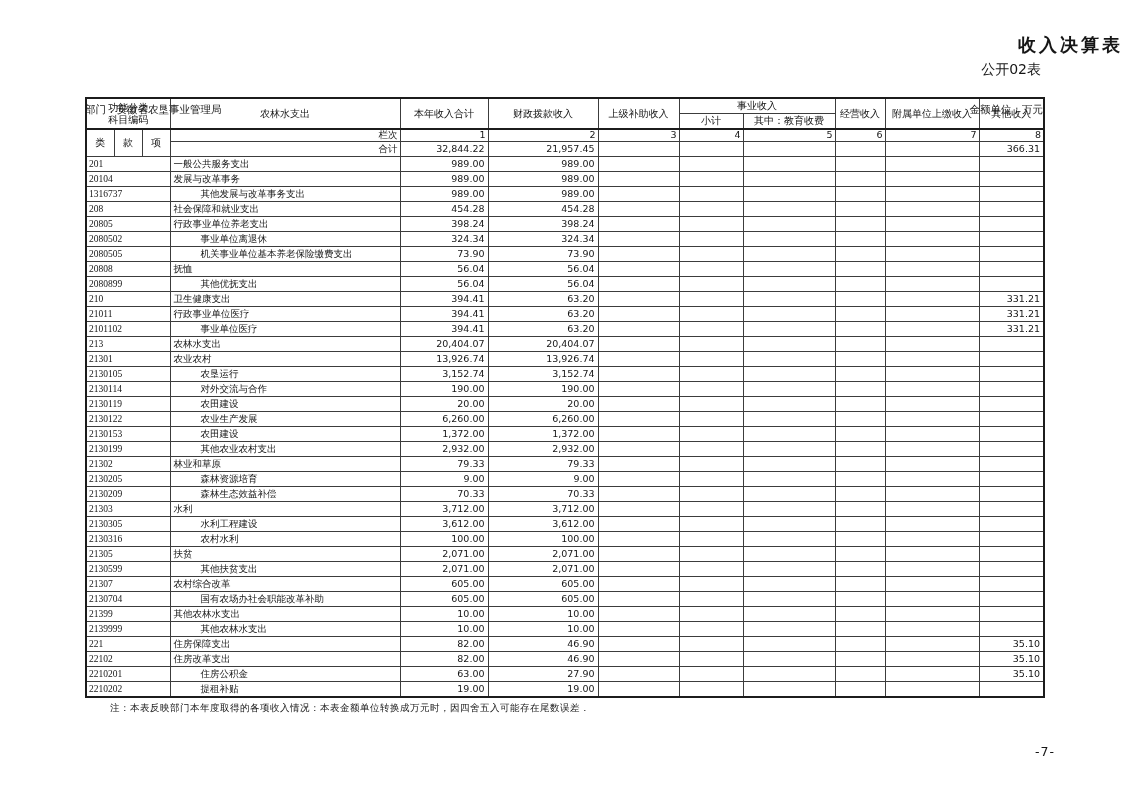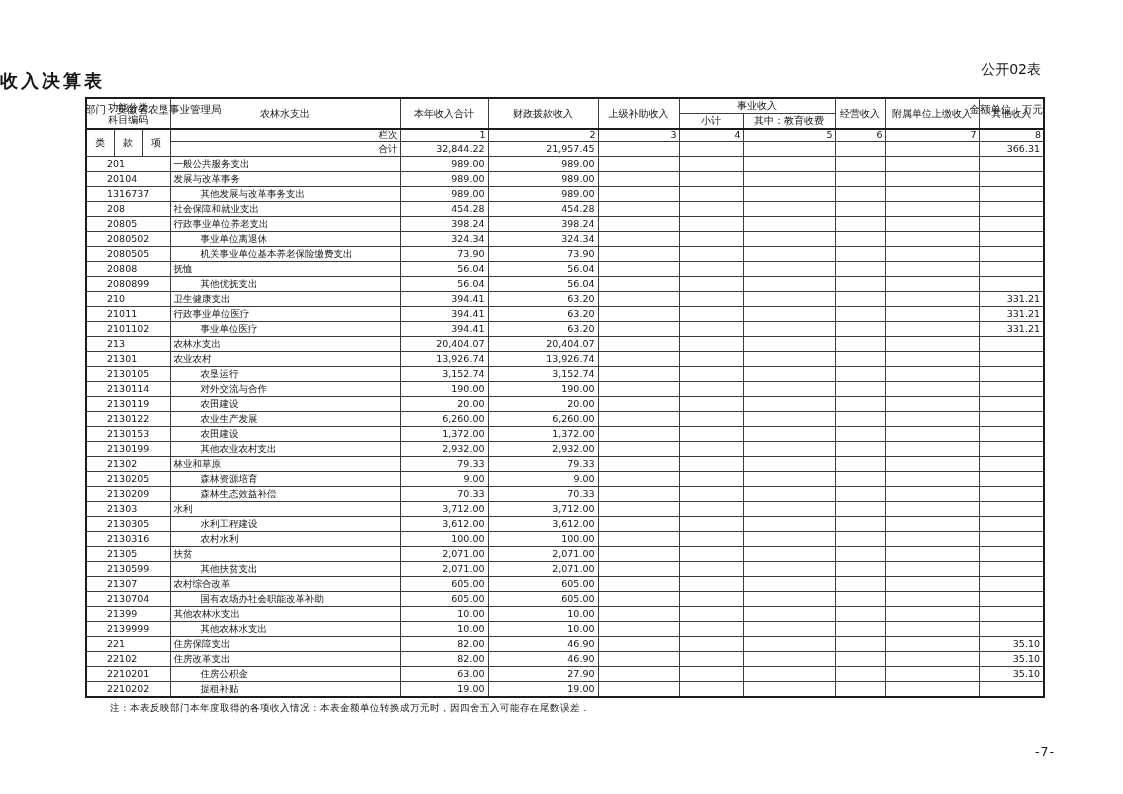--- a/index.html
+++ b/index.html
@@ -3,21 +3,21 @@
 <meta charset="utf-8">
 <style>
   html,body { margin:0; padding:0; }
   body {
     width:1123px; height:794px; background:#ffffff; position:relative;
     font-family:"DejaVu Sans", sans-serif; color:#161616;
     -webkit-font-smoothing:antialiased;
   }
   .doc-title {
     position:absolute; top:33px; left:0; width:100%;
-    text-align:left; font-size:18px; font-weight:bold; letter-spacing:3px;margin-top:36px;
+    text-align:right; font-size:18px; font-weight:bold; letter-spacing:3px;
   }
   .table-code {
     position:absolute; top:61px; right:82px; font-size:14px;
   }
   .meta-row {
     position:absolute; top:79px; left:85px; width:958px;
     display:flex; justify-content:space-between; font-size:10.5px;margin-top:24px;
   }
   table.income {
     position:absolute; top:97px; left:85px; width:958px;
@@ -28,21 +28,21 @@
     border:1px solid #3c3c3c; padding:0 2px; white-space:nowrap;
     overflow:hidden; font-weight:normal; line-height:1.15;
   }
   .income thead th { font-size:10px; height:14px; text-align:center; vertical-align:middle; }
   .income .hb { border-bottom:2px solid #1c1c1c; }
   .income .two-line { line-height:1.2; }
   .income td { font-size:9.5px; height:14px; vertical-align:middle; }
   .income td.lanci-cell { height:11px; }
   .income td.codehead { text-align:center; font-size:10px; }
   .income td.center { text-align:right; }
-  .income td.code { text-align:left; padding-left:20px; }
+  .income td.code { text-align:left; padding-left:2px;font-family:Liberation Serif, serif; }
   .income td.name { text-align:left; padding-left:3px; }
   .income td.name.ind { padding-left:30px; }
   .income td.num { text-align:right; padding-right:3px; }
   .doc-note {
     position:absolute; top:702px; left:70px; font-size:9.5px; letter-spacing:0.5px;margin-left:40px;
   }
   .page-number {
     position:absolute; top:744px; right:68px; font-size:12.5px; letter-spacing:1px;
   }
 </style>

